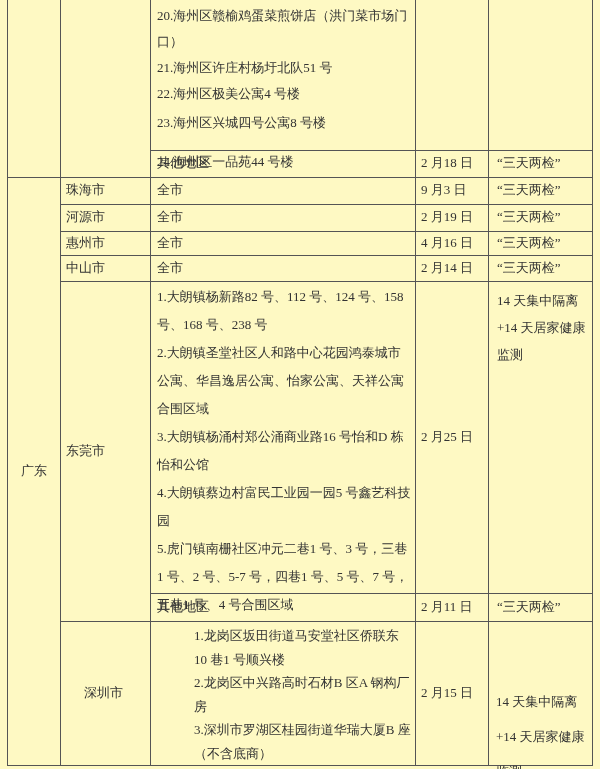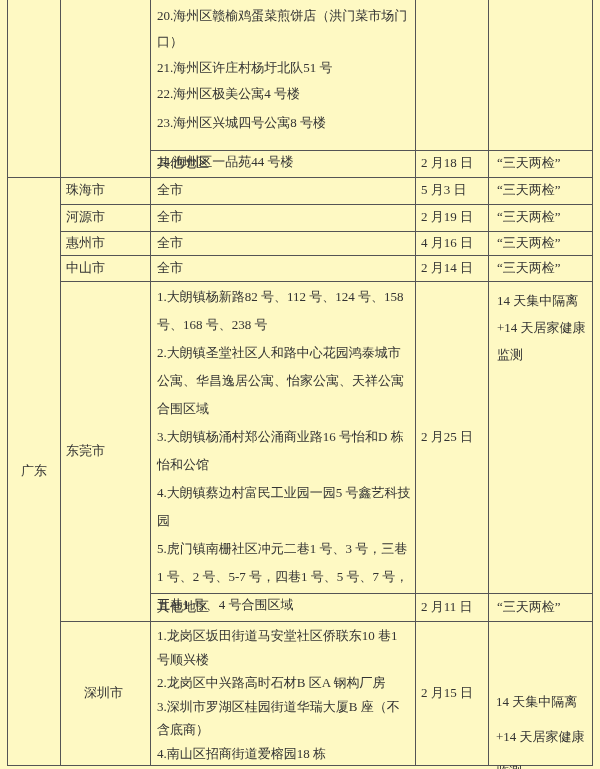--- a/index.html
+++ b/index.html
@@ -23,21 +23,21 @@
   .wrapcell{
     position:absolute;
     font-size:13px;
     color:#333333;
   }
   .items p{margin:0;font-size:13px;color:#333333;}
   .top-items p{line-height:26px;}
   .top-items p.gap-sm{margin-top:3px;}
   .top-items p.gap-lg{margin-top:13px;}
   .dg-items p{line-height:28px;}
-  .sz-items p{line-height:23.5px;}
+  .sz-items p{line-height:23.5px;margin-left:37px;}
   .center{justify-content:center;text-align:right;}
 </style>
 </head>
 <body>
 
 <div class="page">
 
   <div class="vl" style="left:7px;top:0;height:766px"></div>
   <div class="vl" style="left:60px;top:0;height:766px"></div>
   <div class="vl" style="left:150px;top:0;height:766px"></div>
@@ -64,21 +64,21 @@
   </div>
 
   <div class="cell" style="left:157px;top:150px;width:200px;height:27px">其他地区</div>
   <div class="cell" style="left:421px;top:150px;width:66px;height:27px">2 月18 日</div>
   <div class="cell" style="left:497px;top:150px;width:94px;height:27px">“三天两检”</div>
 
   <div class="cell center" style="left:8px;top:177px;width:52px;height:588px">广东</div>
 
   <div class="cell" style="left:66px;top:177px;width:80px;height:27px">珠海市</div>
   <div class="cell" style="left:157px;top:177px;width:250px;height:27px">全市</div>
-  <div class="cell" style="left:421px;top:177px;width:66px;height:27px">5 月3 日</div>
+  <div class="cell" style="left:421px;top:177px;width:66px;height:27px">9 月3 日</div>
   <div class="cell" style="left:497px;top:177px;width:94px;height:27px">“三天两检”</div>
 
   <div class="cell" style="left:66px;top:204px;width:80px;height:27px">河源市</div>
   <div class="cell" style="left:157px;top:204px;width:250px;height:27px">全市</div>
   <div class="cell" style="left:421px;top:204px;width:66px;height:27px">2 月19 日</div>
   <div class="cell" style="left:497px;top:204px;width:94px;height:27px">“三天两检”</div>
 
   <div class="cell" style="left:66px;top:231px;width:80px;height:24px">惠州市</div>
   <div class="cell" style="left:157px;top:231px;width:250px;height:24px">全市</div>
   <div class="cell" style="left:421px;top:231px;width:66px;height:24px">4 月16 日</div>

